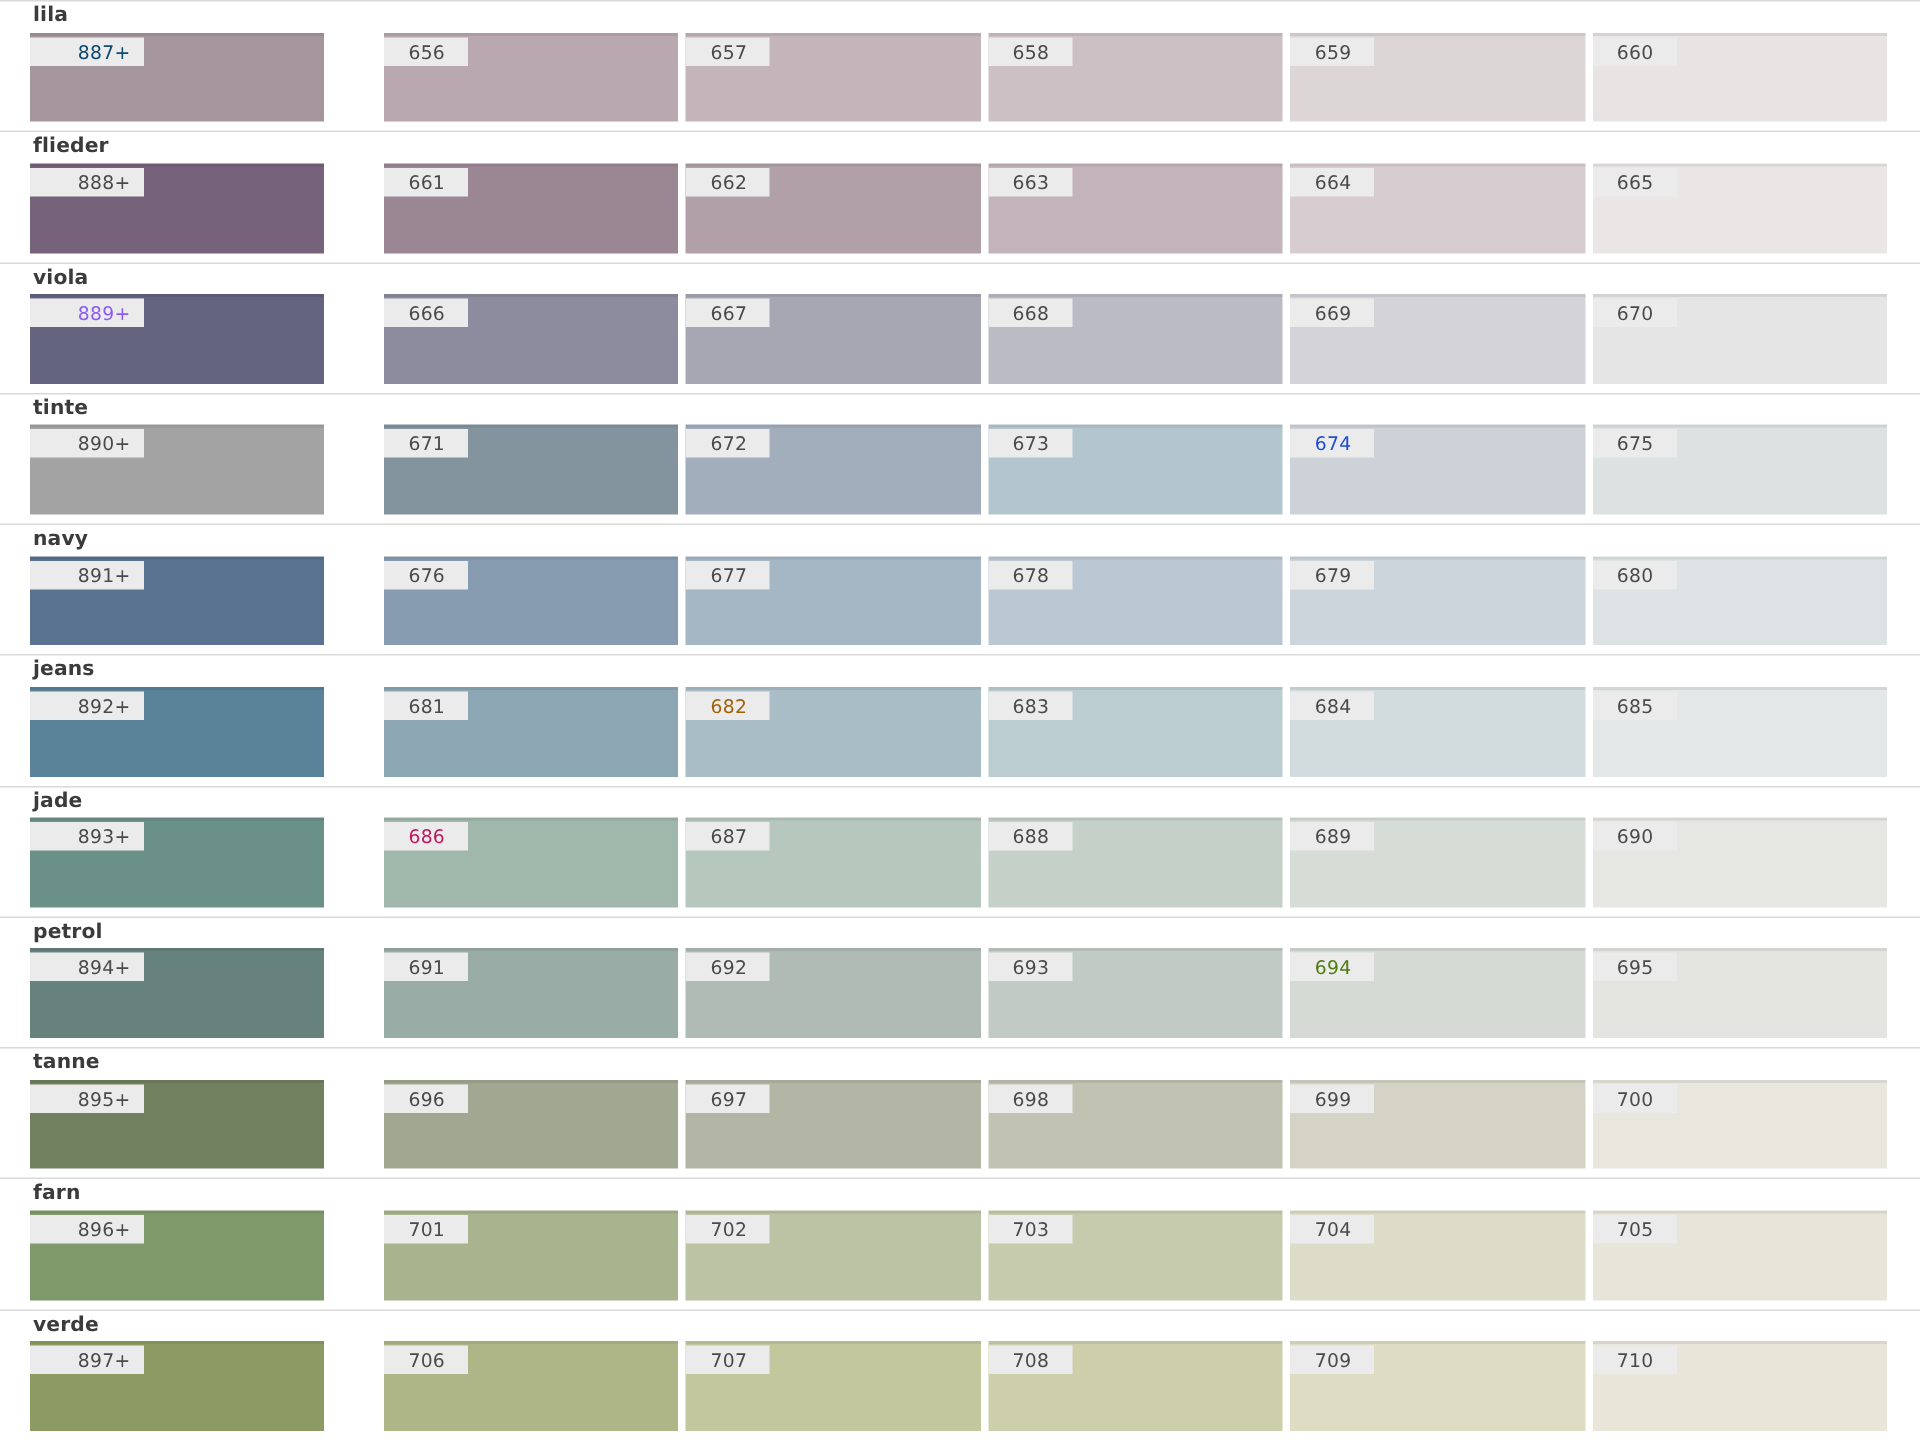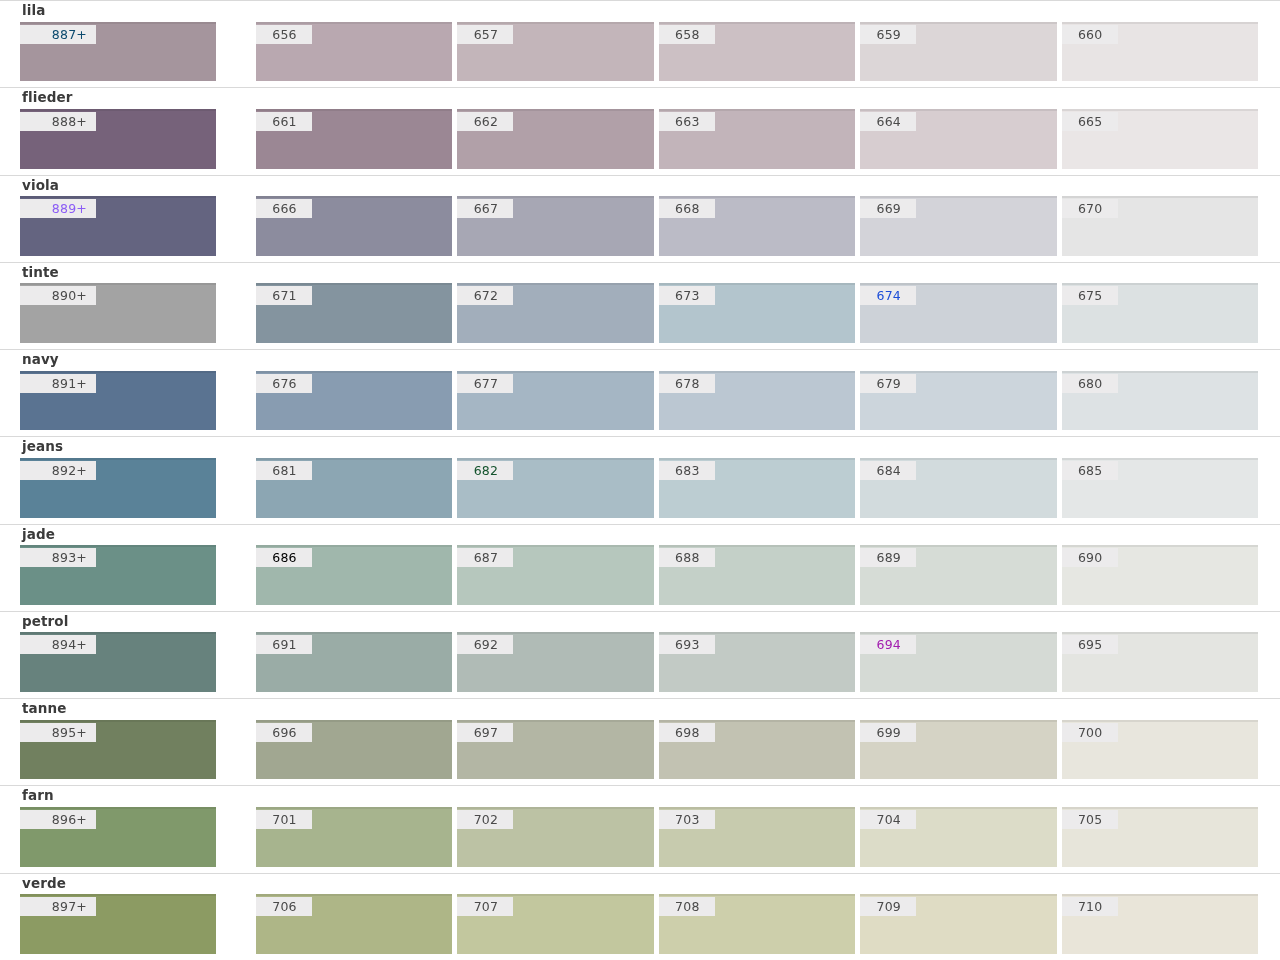--- a/index.html
+++ b/index.html
@@ -232,41 +232,41 @@
     <div class="family-row" style="border-top-color: rgb(217, 217, 217);">
       <div class="family-name">jeans</div>
       <div class="swatch-strip">
         <div class="swatch primary" style="background: rgb(90, 130, 152);">
           <span class="code-badge" style="background: rgb(236, 235, 236); color: rgb(74, 74, 74);">892+</span>
         </div>
         <div class="swatch tint" style="background: rgb(140, 166, 179);">
           <span class="code-badge" style="background: rgb(236, 235, 236); color: rgb(74, 74, 74);">681</span>
         </div>
         <div class="swatch tint" style="background: rgb(169, 189, 198);">
-          <span class="code-badge" style="background: rgb(236, 235, 236); color: #14532d; text-align: center;">682</span>
+          <span class="code-badge" style="background: rgb(236, 235, 236); color: #a16207; text-align: center;">682</span>
         </div>
         <div class="swatch tint" style="background: rgb(188, 205, 210);">
           <span class="code-badge" style="background: rgb(236, 235, 236); color: rgb(74, 74, 74);">683</span>
         </div>
         <div class="swatch tint" style="background: rgb(210, 219, 221);">
           <span class="code-badge" style="background: rgb(236, 235, 236); color: rgb(74, 74, 74);">684</span>
         </div>
         <div class="swatch tint" style="background: rgb(228, 231, 231);">
           <span class="code-badge" style="background: rgb(236, 235, 236); color: rgb(74, 74, 74);">685</span>
         </div>
       </div>
     </div>
     <div class="family-row" style="border-top-color: rgb(217, 217, 217);">
       <div class="family-name">jade</div>
       <div class="swatch-strip">
         <div class="swatch primary" style="background: rgb(107, 144, 135);">
           <span class="code-badge" style="background: rgb(236, 235, 236); color: rgb(74, 74, 74);">893+</span>
         </div>
         <div class="swatch tint" style="background: rgb(160, 183, 172);">
-          <span class="code-badge" style="background: rgb(236, 235, 236); color: #000000;">686</span>
+          <span class="code-badge" style="background: rgb(236, 235, 236); color: #be185d;">686</span>
         </div>
         <div class="swatch tint" style="background: rgb(182, 199, 189);">
           <span class="code-badge" style="background: rgb(236, 235, 236); color: rgb(74, 74, 74);">687</span>
         </div>
         <div class="swatch tint" style="background: rgb(196, 208, 200);">
           <span class="code-badge" style="background: rgb(236, 235, 236); color: rgb(74, 74, 74);">688</span>
         </div>
         <div class="swatch tint" style="background: rgb(214, 220, 214);">
           <span class="code-badge" style="background: rgb(236, 235, 236); color: rgb(74, 74, 74);">689</span>
         </div>
@@ -284,21 +284,21 @@
         <div class="swatch tint" style="background: rgb(154, 172, 166);">
           <span class="code-badge" style="background: rgb(236, 235, 236); color: rgb(74, 74, 74);">691</span>
         </div>
         <div class="swatch tint" style="background: rgb(176, 187, 182);">
           <span class="code-badge" style="background: rgb(236, 235, 236); color: rgb(74, 74, 74);">692</span>
         </div>
         <div class="swatch tint" style="background: rgb(194, 202, 197);">
           <span class="code-badge" style="background: rgb(236, 235, 236); color: rgb(74, 74, 74);">693</span>
         </div>
         <div class="swatch tint" style="background: rgb(213, 218, 213);">
-          <span class="code-badge" style="background: rgb(236, 235, 236); color: #a21caf;">694</span>
+          <span class="code-badge" style="background: rgb(236, 235, 236); color: #4d7c0f;">694</span>
         </div>
         <div class="swatch tint" style="background: rgb(228, 229, 225);">
           <span class="code-badge" style="background: rgb(236, 235, 236); color: rgb(74, 74, 74);">695</span>
         </div>
       </div>
     </div>
     <div class="family-row" style="border-top-color: rgb(217, 217, 217);">
       <div class="family-name">tanne</div>
       <div class="swatch-strip">
         <div class="swatch primary" style="background: rgb(113, 128, 95);">

